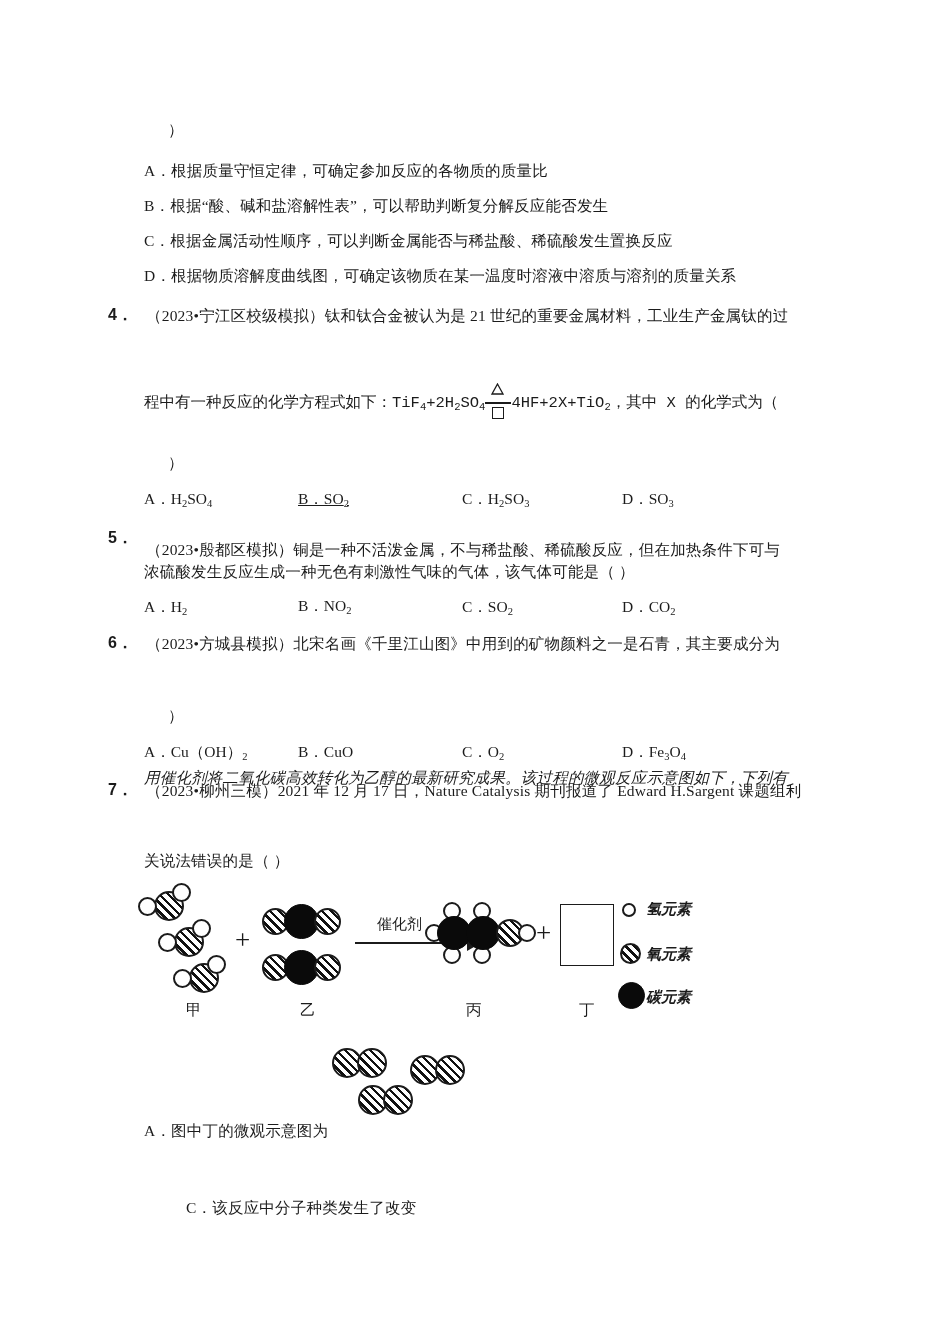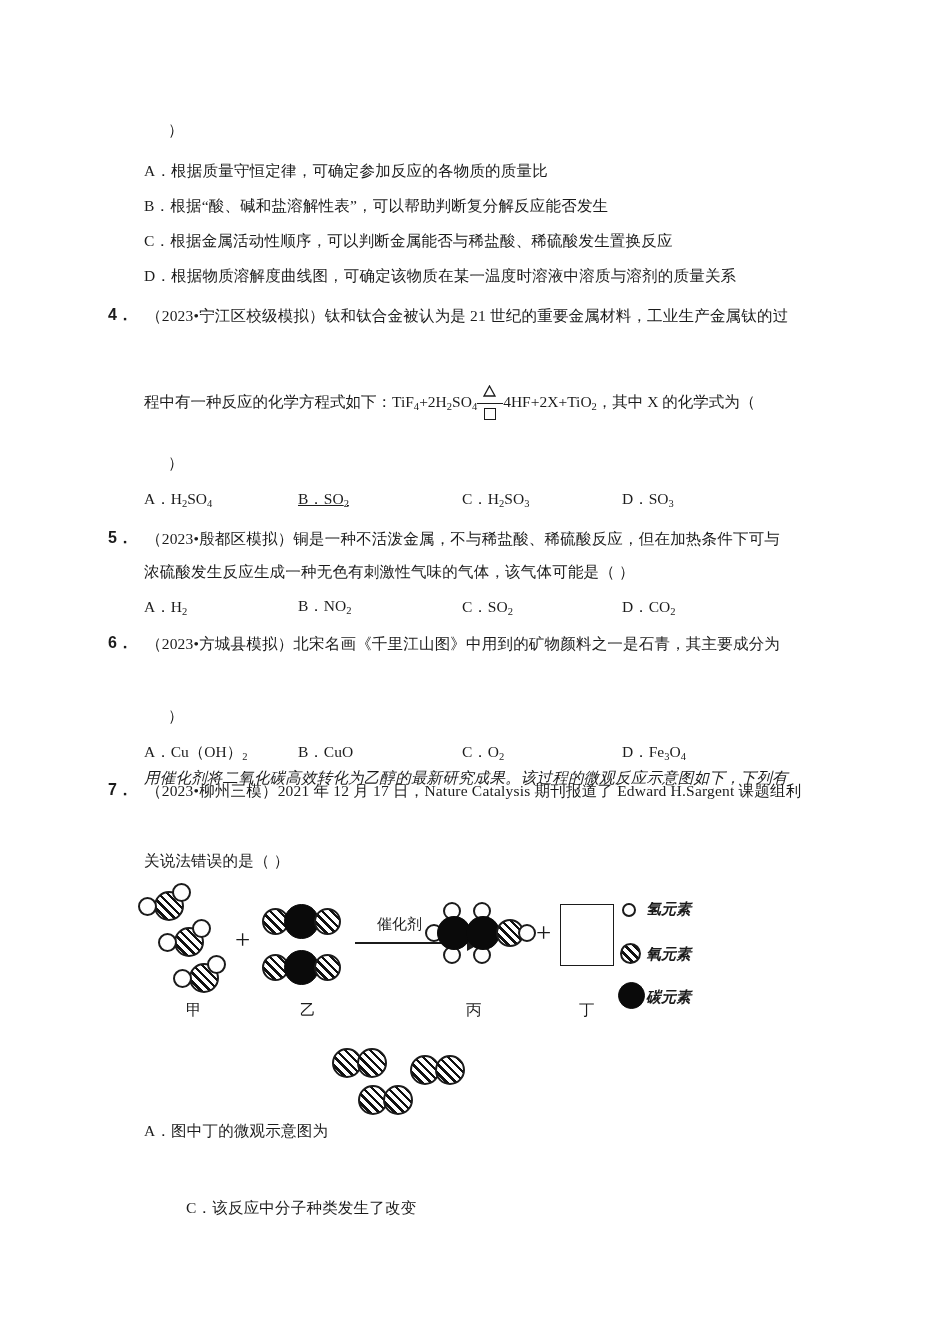--- a/index.html
+++ b/index.html
@@ -54,35 +54,35 @@
   <div class="body-line" style="left:168px;top:120px;">）</div>
 
   <div class="body-line" style="left:144px;top:196px;">B．根据“酸、碱和盐溶解性表”，可以帮助判断复分解反应能否发生</div>
   <div class="body-line" style="left:144px;top:161px;">A．根据质量守恒定律，可确定参加反应的各物质的质量比</div>
   <div class="body-line" style="left:144px;top:266px;">D．根据物质溶解度曲线图，可确定该物质在某一温度时溶液中溶质与溶剂的质量关系</div>
   <div class="body-line" style="left:144px;top:231px;">C．根据金属活动性顺序，可以判断金属能否与稀盐酸、稀硫酸发生置换反应</div>
 
   <div class="qnum" style="left:108px;top:305px;">4．</div>
   <div class="body-line" style="left:146px;top:306px;">（2023•宁江区校级模拟）钛和钛合金被认为是 21 世纪的重要金属材料，工业生产金属钛的过</div>
 
-  <div class="eq" style="left:144px;top:392px;">
+  <div class="eq" style="left:144px;top:392px;font-family:Liberation Mono, monospace;">
     <span>程中有一种反应的化学方程式如下：</span><span>TiF<sub>4</sub>+2H<sub>2</sub>SO<sub>4</sub></span><span class="arrowbox"><span class="bar"></span><span class="tri"><svg width="13" height="12" viewBox="0 0 13 12">
             <polygon points="6.5,1 12,11 1,11" fill="none" stroke="#1b1b1b" stroke-width="1.3"></polygon>
           </svg></span><span class="sq"></span></span><span>4HF+2X+TiO<sub>2</sub></span><span>，其中 X 的化学式为（</span>
   </div>
 
   <div class="body-line" style="left:168px;top:453px;">）</div>
 
   <div class="opt" style="left:144px;top:489px;">A．H<sub>2</sub>SO<sub>4</sub></div>
   <div class="opt" style="left:298px;top:489px;text-decoration:underline;">B．SO<sub>2</sub></div>
   <div class="opt" style="left:462px;top:489px;">C．H<sub>2</sub>SO<sub>3</sub></div>
   <div class="opt" style="left:622px;top:489px;">D．SO<sub>3</sub></div>
 
   <div class="qnum" style="left:108px;top:528px;">5．</div>
-  <div class="body-line" style="left:146px;top:529px;">（2023•殷都区模拟）铜是一种不活泼金属，不与稀盐酸、稀硫酸反应，但在加热条件下可与</div>
+  <div class="body-line" style="left:146px;top:540px;">（2023•殷都区模拟）铜是一种不活泼金属，不与稀盐酸、稀硫酸反应，但在加热条件下可与</div>
   <div class="body-line" style="left:144px;top:562px;">浓硫酸发生反应生成一种无色有刺激性气味的气体，该气体可能是（      ）</div>
 
   <div class="opt" style="left:144px;top:597px;">A．H<sub>2</sub></div>
   <div class="opt" style="left:298px;top:587px;margin-top:9px;">B．NO<sub>2</sub></div>
   <div class="opt" style="left:462px;top:597px;">C．SO<sub>2</sub></div>
   <div class="opt" style="left:622px;top:597px;">D．CO<sub>2</sub></div>
 
   <div class="qnum" style="left:108px;top:633px;">6．</div>
   <div class="body-line" style="left:146px;top:634px;">（2023•方城县模拟）北宋名画《千里江山图》中用到的矿物颜料之一是石青，其主要成分为</div>
 

